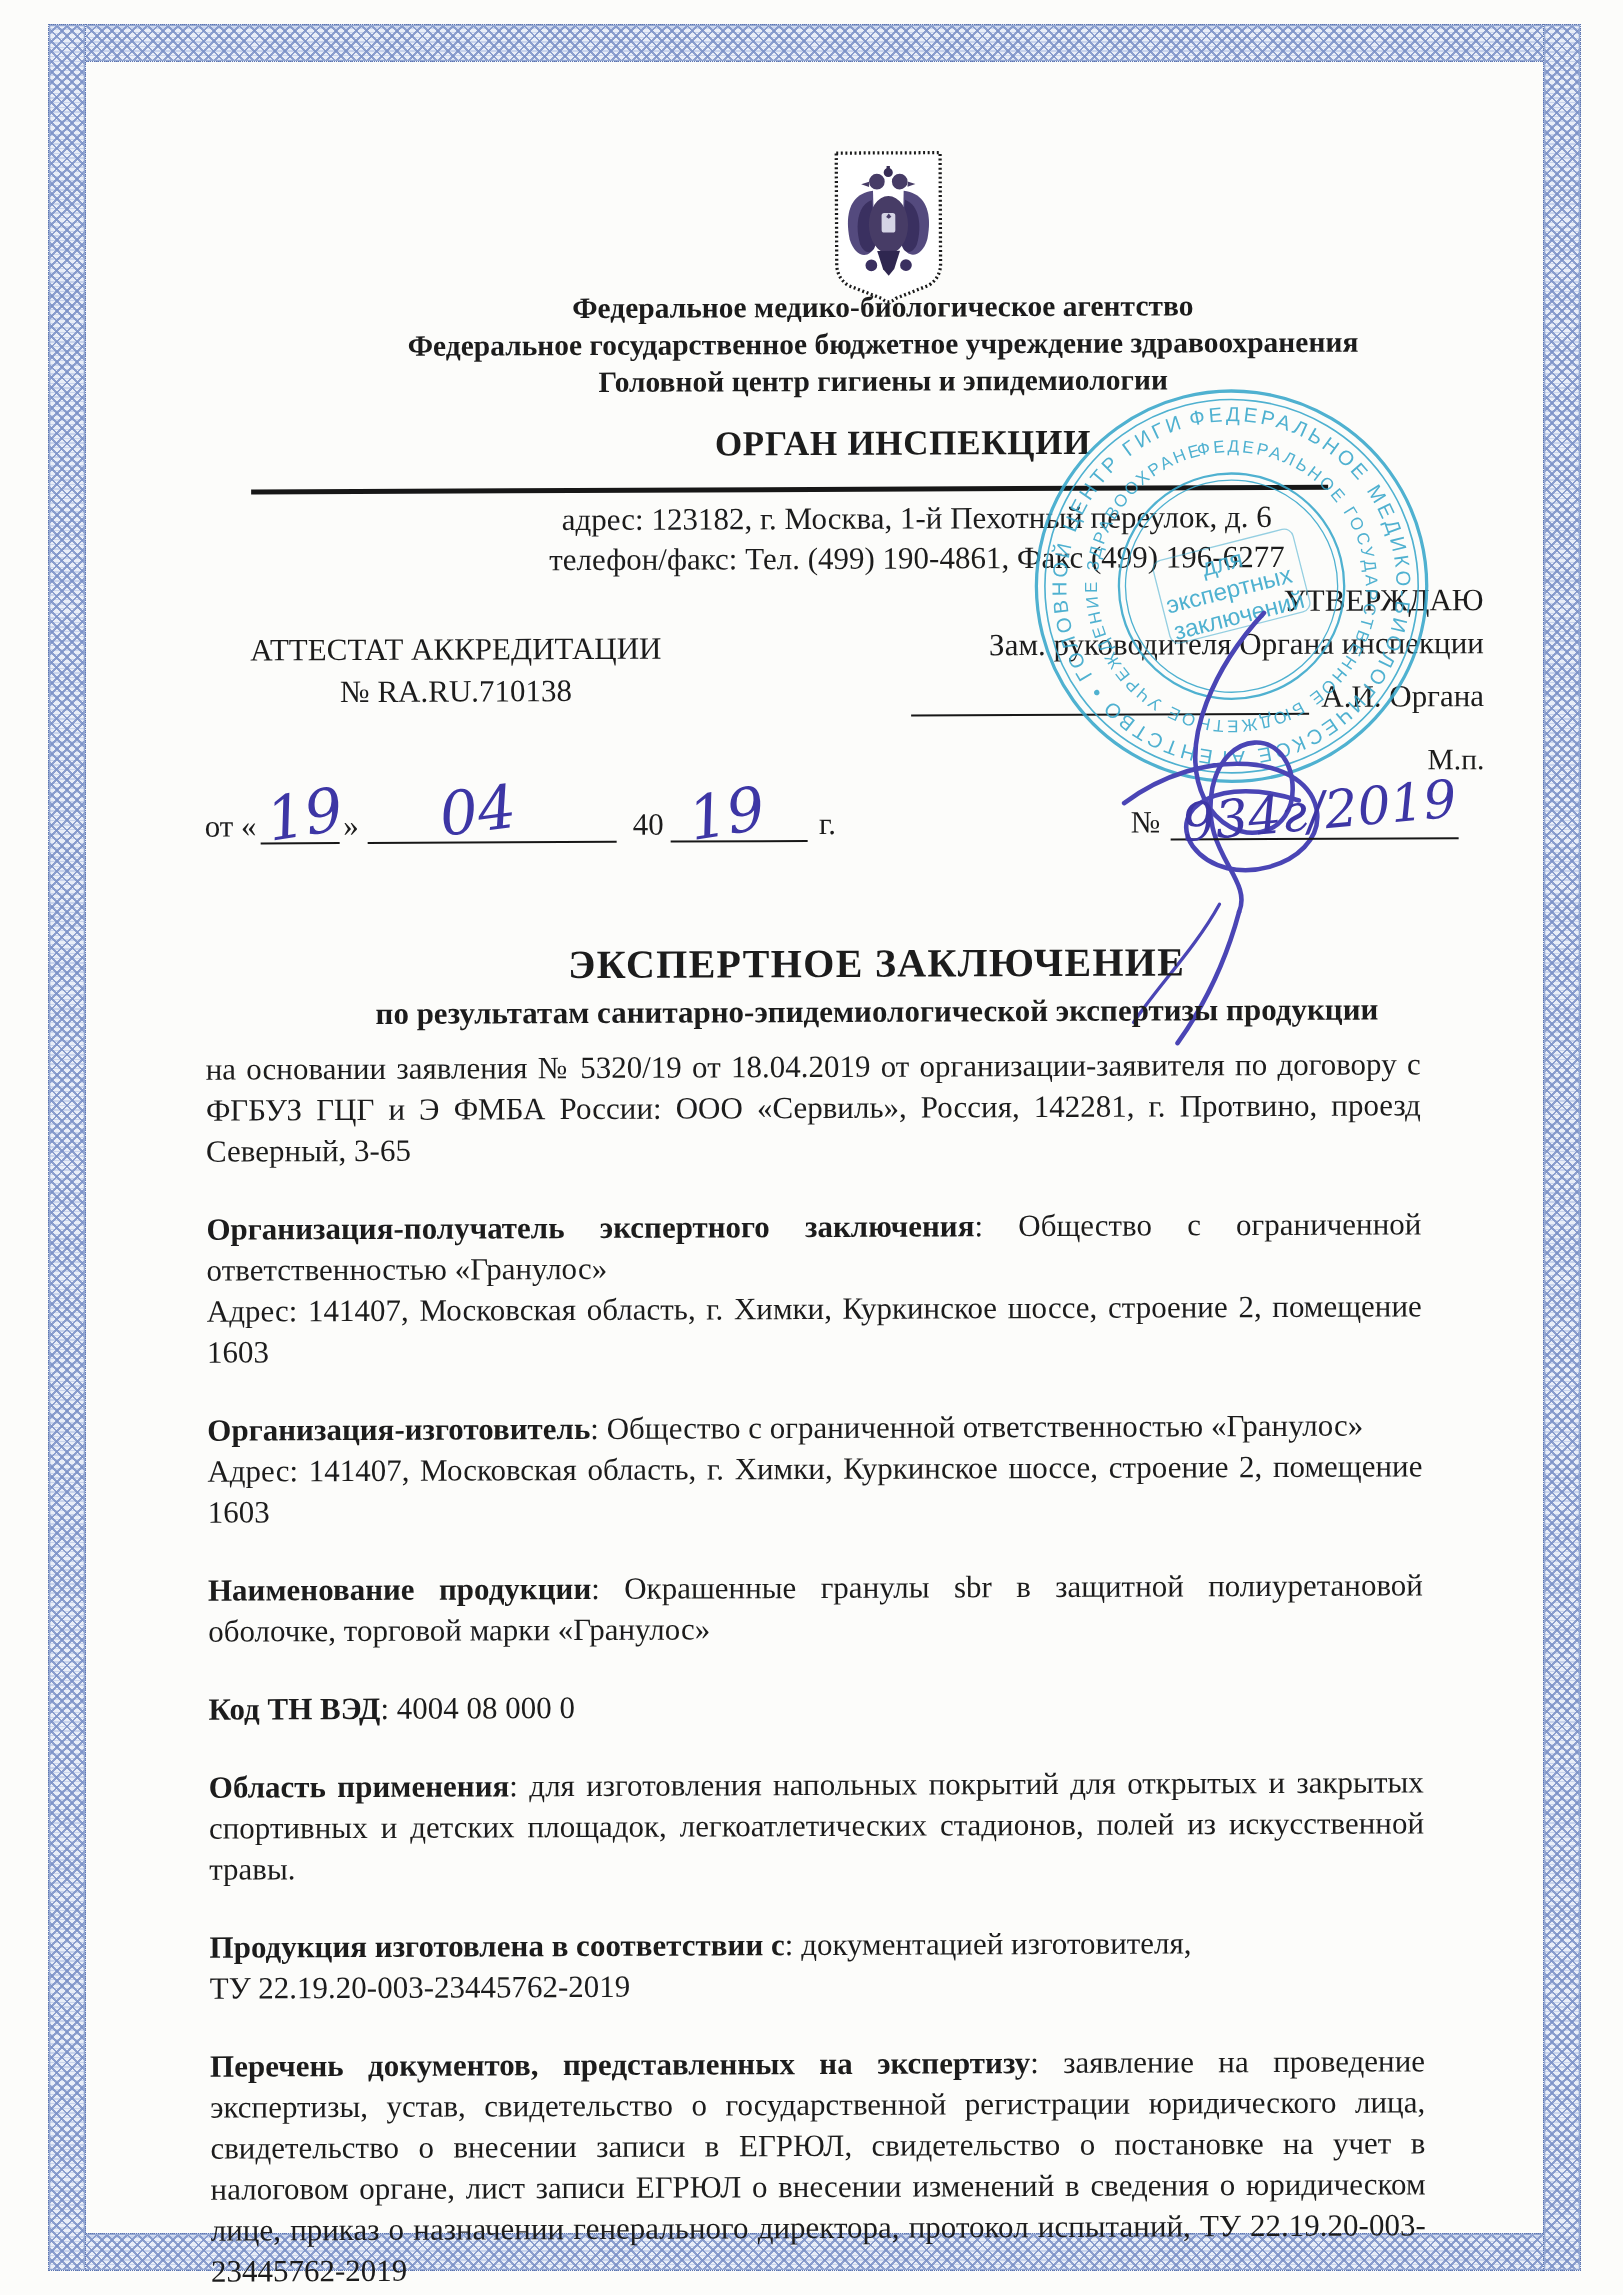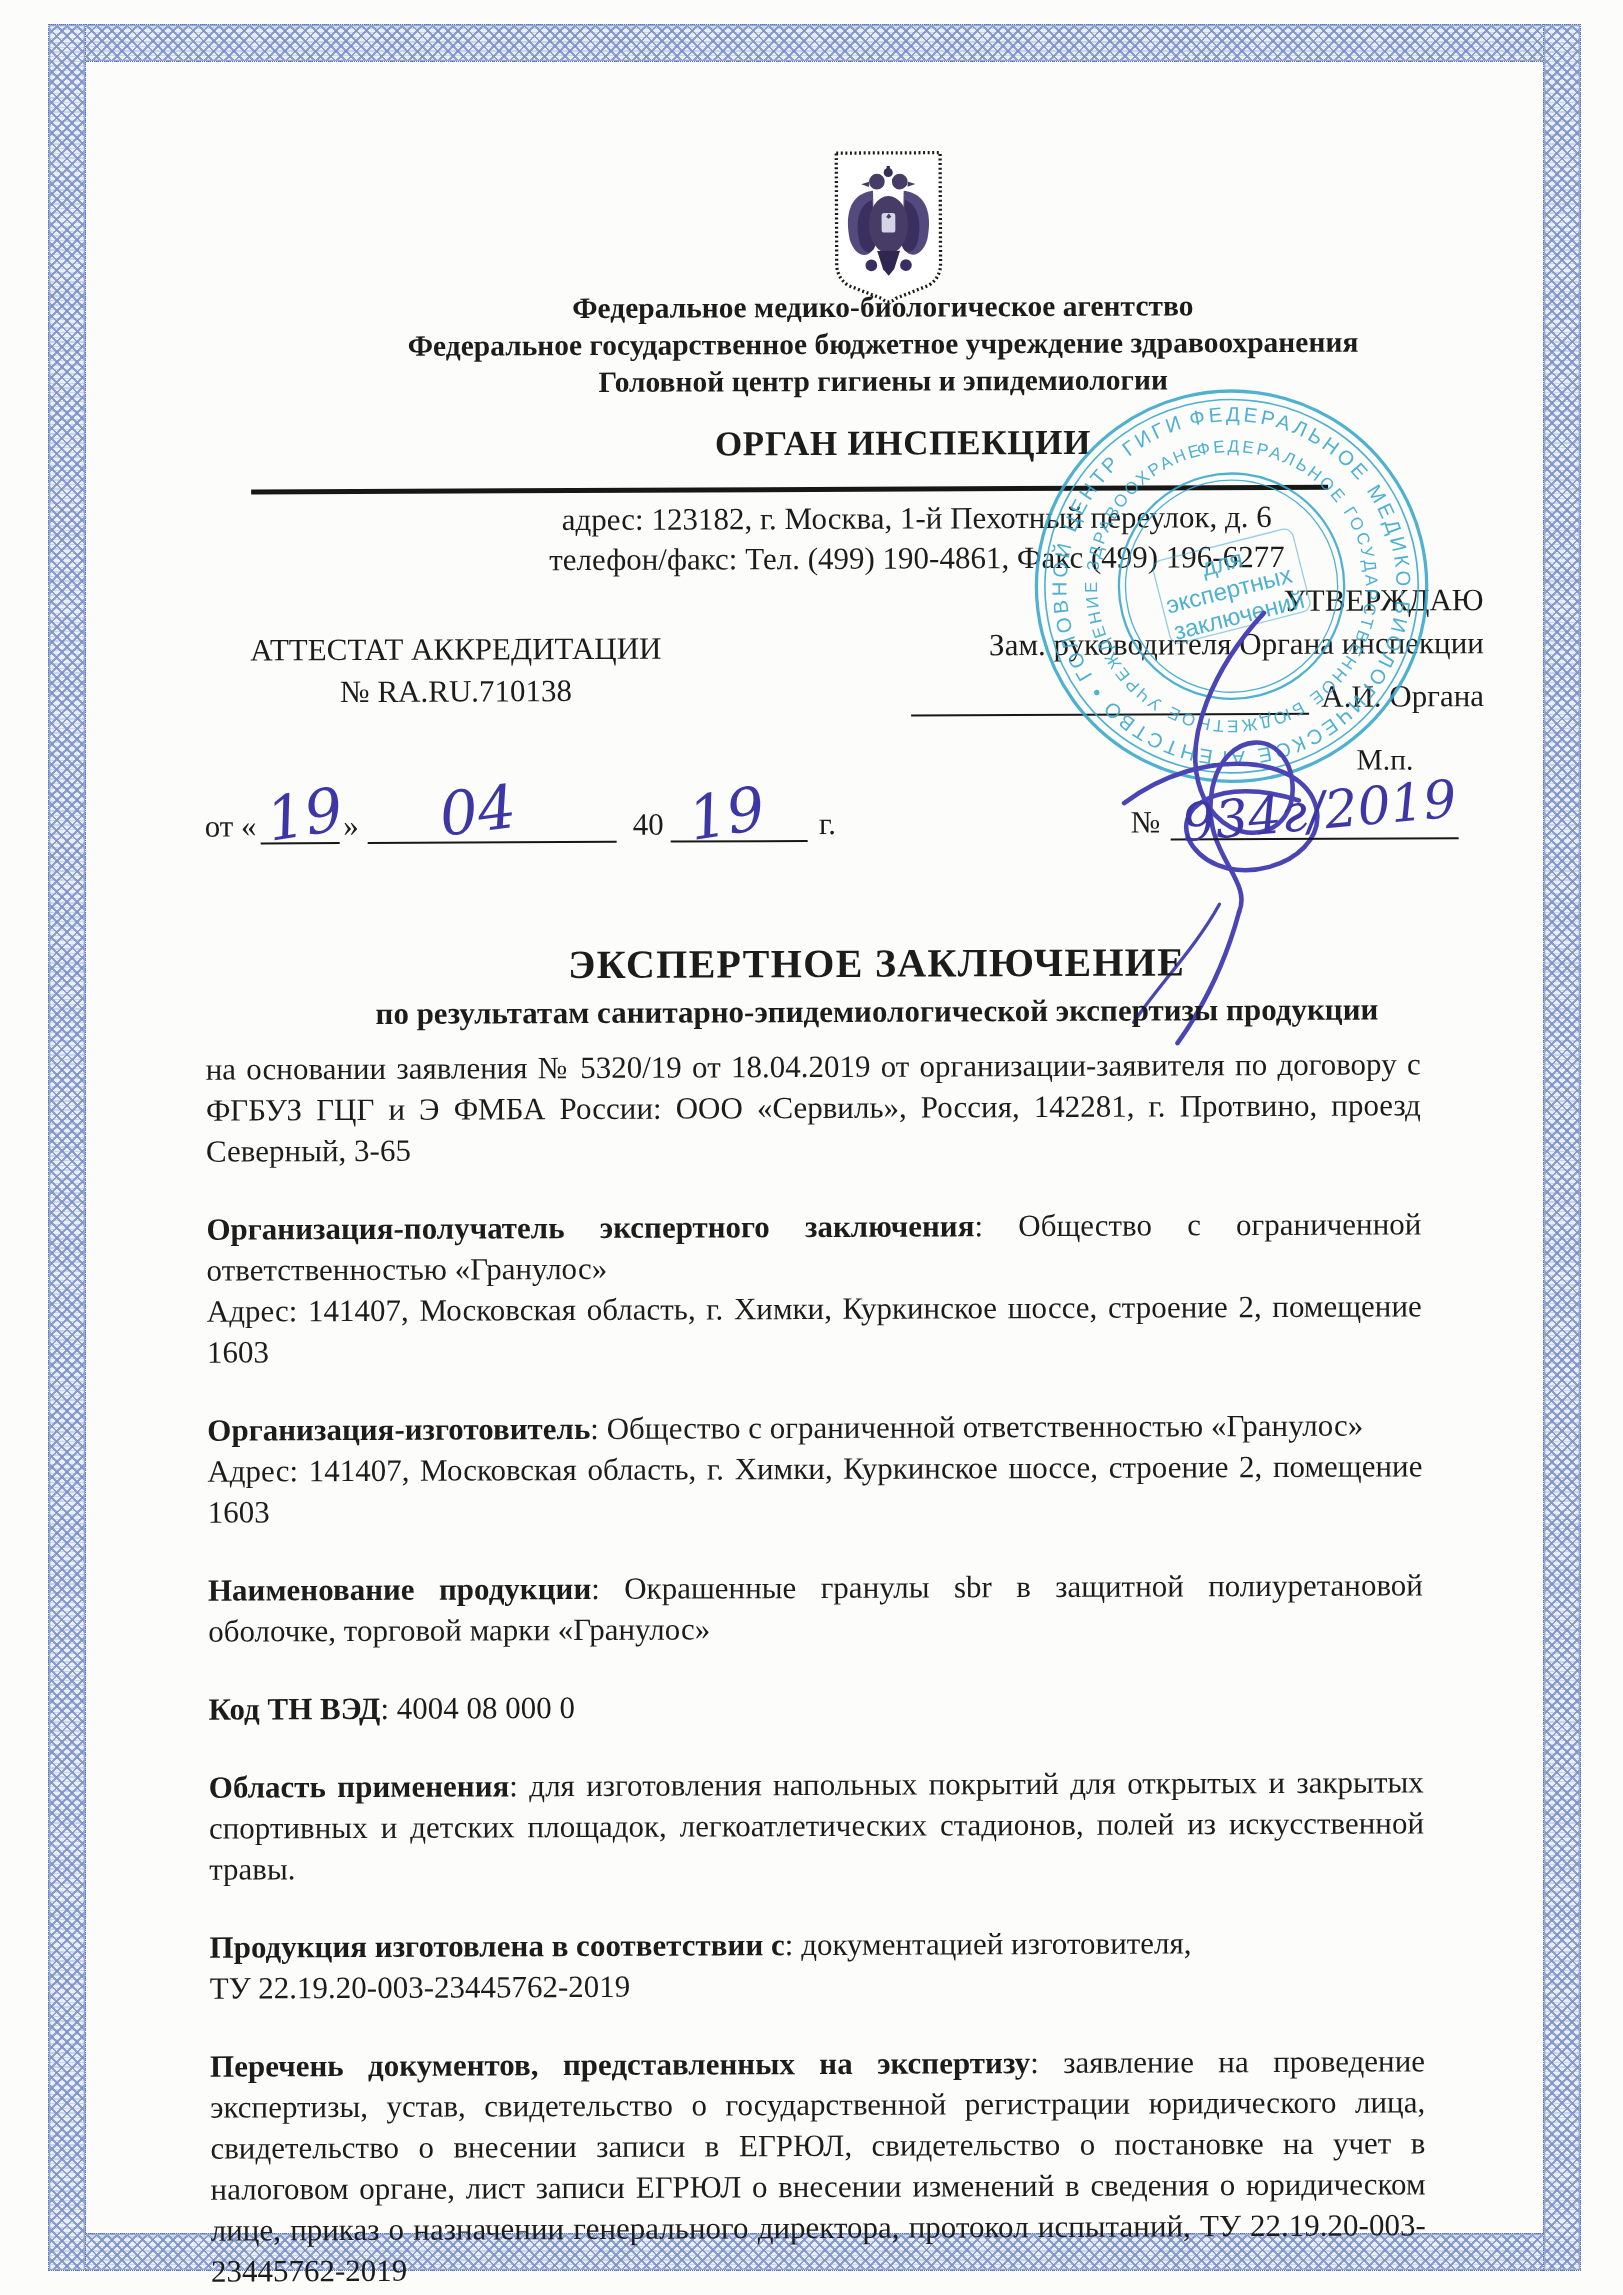--- a/index.html
+++ b/index.html
@@ -38,21 +38,21 @@
   .addr{left:170px;top:499px;width:1499px;text-align:center;
         font-size:31px;line-height:40px;}
 
   
   .attestat{left:232px;top:627px;width:452px;text-align:center;
             font-size:31px;line-height:42px;}
   .approve-title{left:903px;top:585px;width:583px;text-align:right;font-size:31px;}
   .approve-pos{left:903px;top:628px;width:583px;text-align:right;font-size:31px;}
   .sig-row{left:913px;top:681px;width:573px;display:flex;align-items:flex-end;font-size:31px;}
   .sig-line{flex:1;border-bottom:2.6px solid #171717;height:34px;margin-right:11.8px;}
-  .seal-mark{left:1317px;top:746px;width:98px;text-align:right;font-size:29.5px;}
+  .seal-mark{left:1388px;top:746px;width:98px;text-align:right;font-size:29.5px;}
 
   
   .date-row{left:206px;top:802px;display:flex;align-items:flex-end;font-size:31px;}
   .num-row{left:1132px;top:802px;display:flex;align-items:flex-end;font-size:31px;}
   .fld{display:inline-block;position:relative;border-bottom:2.6px solid #171717;height:38px;}
   .fld-day{width:79px;margin:0 3.9px;}
   .fld-month{width:249px;margin:0 15.7px 0 9.2px;}
   .fld-year{width:137px;margin:0 11.8px 0 6.5px;}
   .fld-num{width:288px;margin-left:10.5px;}
   .hw{

